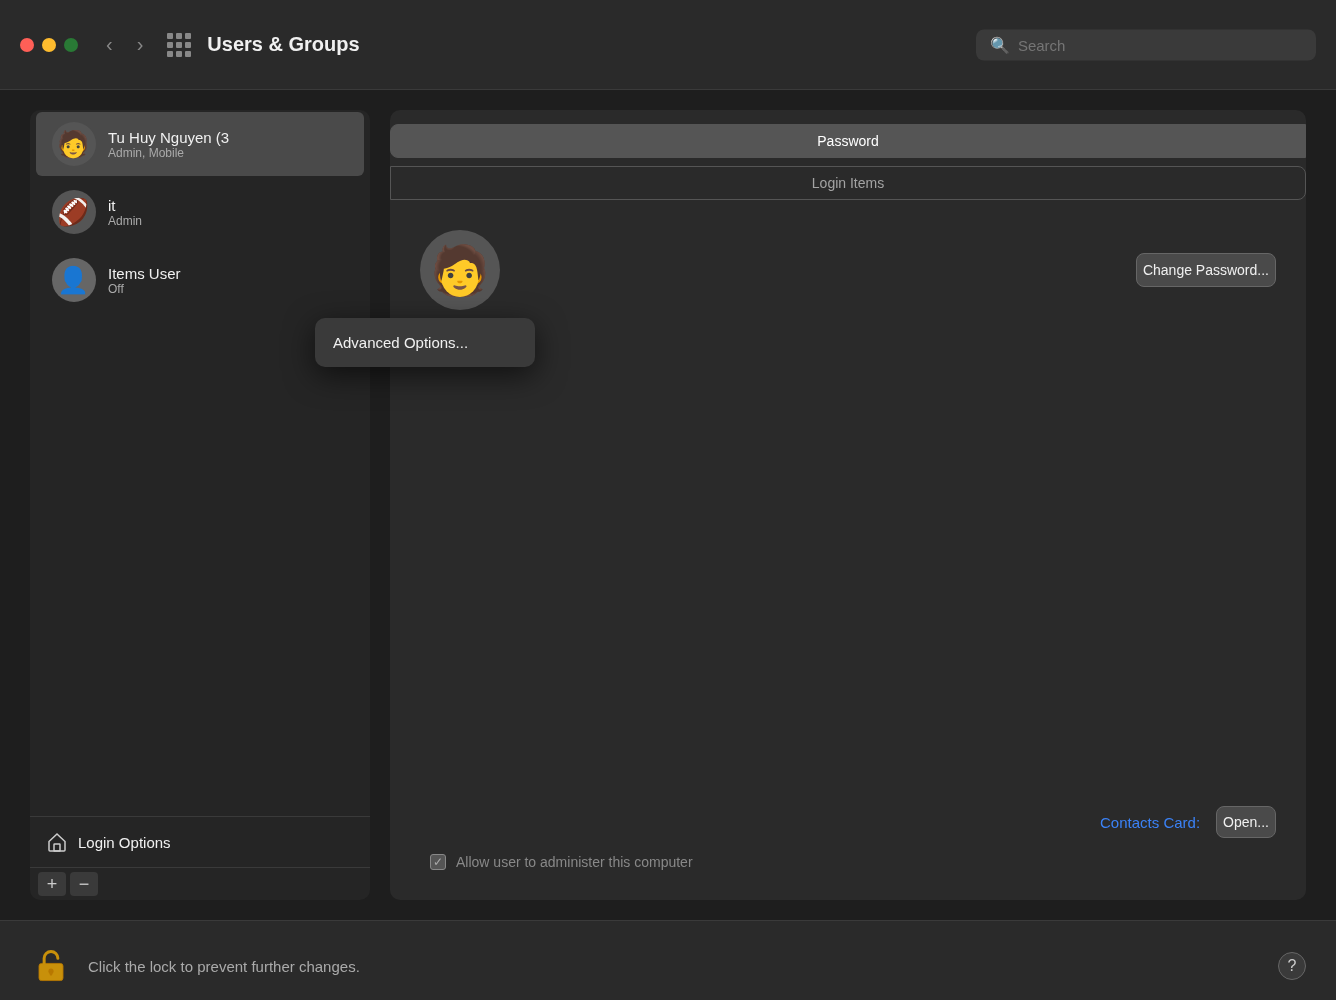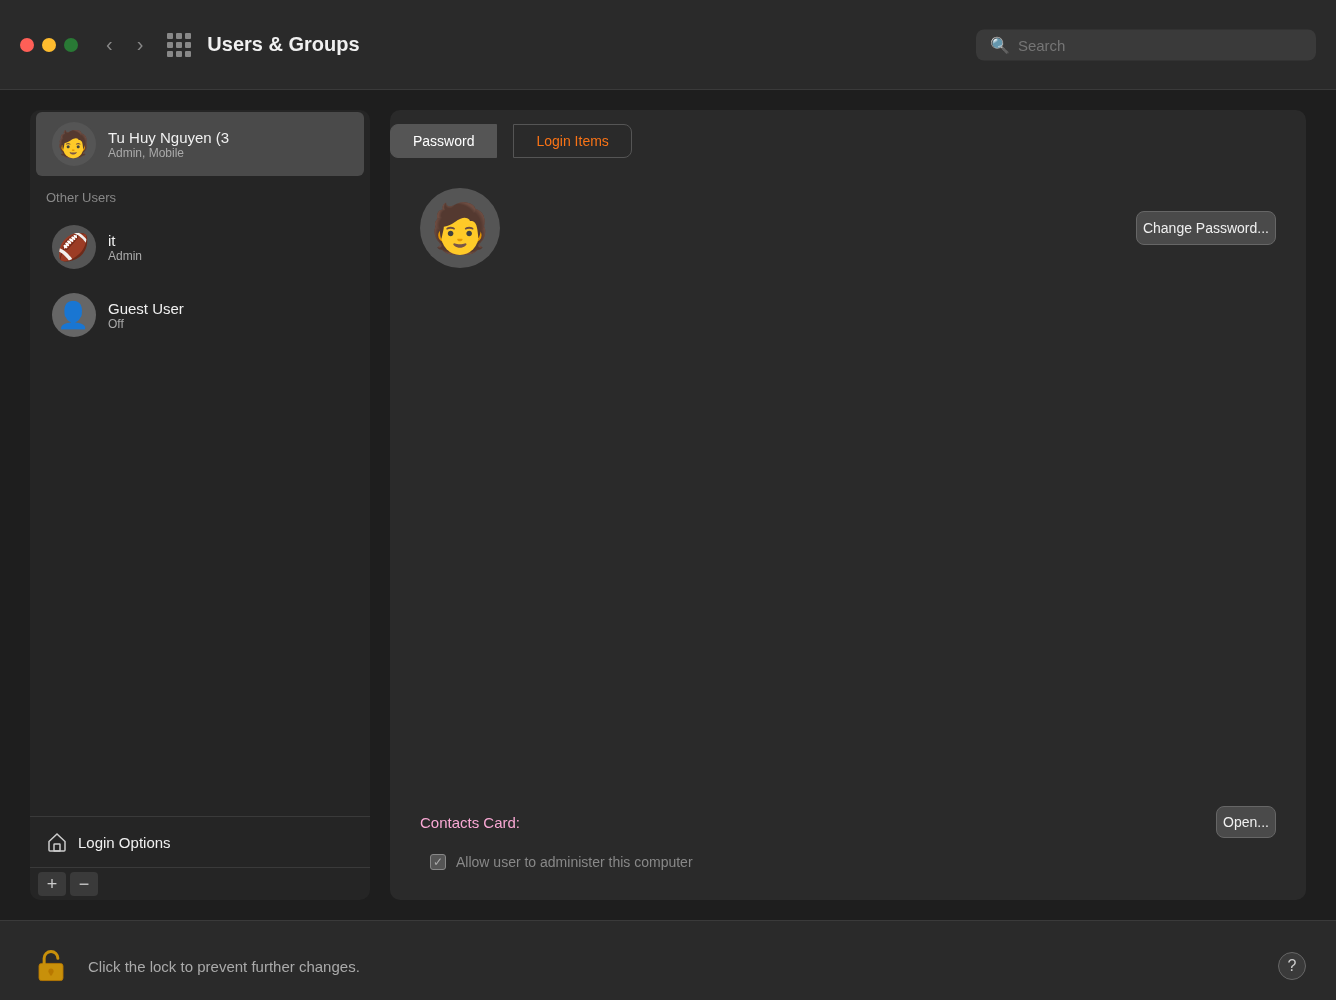--- a/index.html
+++ b/index.html
@@ -223,31 +223,33 @@
       background: #2a2a2a;
       border-radius: 10px;
       margin-left: 20px;
       display: flex;
       flex-direction: column;
       overflow: hidden;
     }
 
     .tabs-bar {
       display: flex;
+      justify-content: center;
       padding: 14px 0 0 0;
-      gap: 16px;
+      gap: 8px;
+      flex-direction: column;
     }
 
     .tab-btn {
       padding: 8px 22px;
       font-size: 14px;
       cursor: pointer;
       border: 1px solid #555;
       background: none;
-      color: #f97316;
+      color: #a3a3a3;
     }
 
     .tab-btn.active {
       background: #555;
       color: #fff;
     }
 
     .tab-btn:first-child {
       border-radius: 8px 0 0 8px;
     }
@@ -303,21 +305,22 @@
 
     .contacts-row {
       display: flex;
       align-items: center;
       gap: 16px;
       margin-bottom: 16px;
     }
 
     .contacts-label {
       font-size: 15px;
-      color: #f9a8d4;
+      color: #3b82f6;
+      text-align: right;
       flex: 1;
     }
 
     .open-btn {
       background: #4a4a4a;
       border: 1px solid #666;
       color: #f0f0f0;
       padding: 7px 6px;
       border-radius: 8px;
       font-size: 14px;
@@ -457,38 +460,37 @@
     <div class="sidebar-item active">
       <div class="avatar">
         <span class="avatar-emoji">🧑</span>
       </div>
       <div class="user-info">
         <div class="user-name">Tu Huy Nguyen (3</div>
         <div class="user-role">Admin, Mobile</div>
       </div>
     </div>
 
-    <span class="sidebar-section-label">Other Users</span>
 
     <div class="sidebar-item">
       <div class="avatar">
         <span class="avatar-emoji">🏈</span>
       </div>
       <div class="user-info">
         <div class="user-name">it</div>
         <div class="user-role">Admin</div>
       </div>
     </div>
 
     <div class="sidebar-item">
       <div class="avatar" style="background:#666;">
         <span class="avatar-emoji">👤</span>
       </div>
       <div class="user-info">
-        <div class="user-name">Guest User</div>
+        <div class="user-name">Items User</div>
         <div class="user-role">Off</div>
       </div>
     </div>
 
     <div class="sidebar-spacer"></div>
 
     <div class="login-options-btn">
       <svg class="house-icon" viewBox="0 0 22 22" fill="none" stroke="currentColor" stroke-width="1.5">
         <path d="M3 10.5L11 3l8 7.5V19a1 1 0 01-1 1H4a1 1 0 01-1-1v-8.5z"></path>
         <rect x="8" y="13" width="6" height="7" rx="0.5"></rect>
@@ -525,20 +527,23 @@
 
       <div class="checkbox-row">
         <div class="checkbox-styled">
           <span>✓</span>
         </div>
         <span class="checkbox-text">Allow user to administer this computer</span>
       </div>
     </div>
   </div>
 
+  <div class="context-menu">
+    <div class="context-menu-item">Advanced Options...</div>
+  </div>
 
 </div>
 
 <div class="bottom-bar">
   <div class="lock-icon-area">
     <svg class="lock-svg" viewBox="0 0 36 42" fill="none">
 
       <rect x="4" y="18" width="28" height="20" rx="3" fill="#c8900a" stroke="#b87800" stroke-width="1"></rect>
 
       <path d="M10 18V12a8 8 0 0 1 16 0" stroke="#c8900a" stroke-width="3.5" stroke-linecap="round" fill="none"></path>

